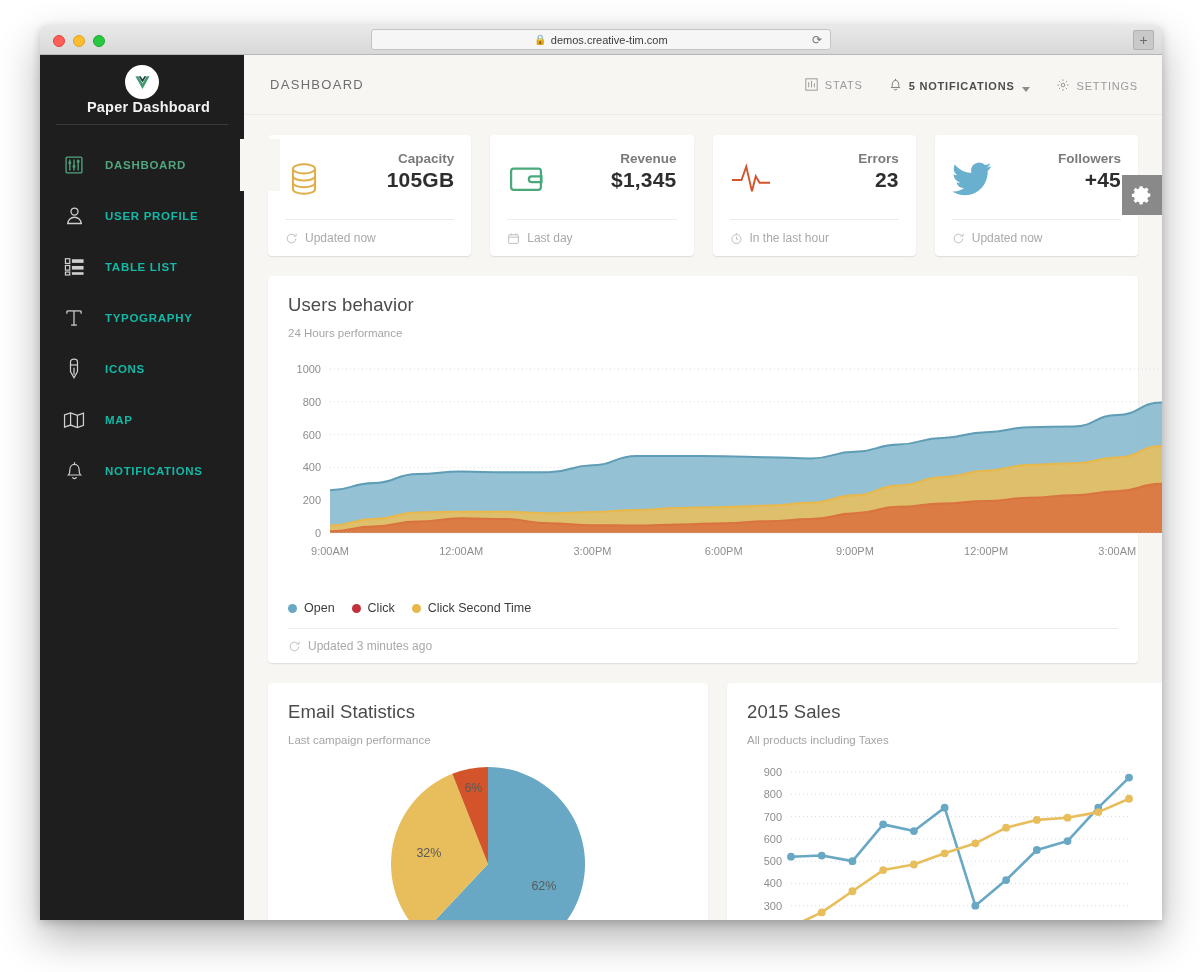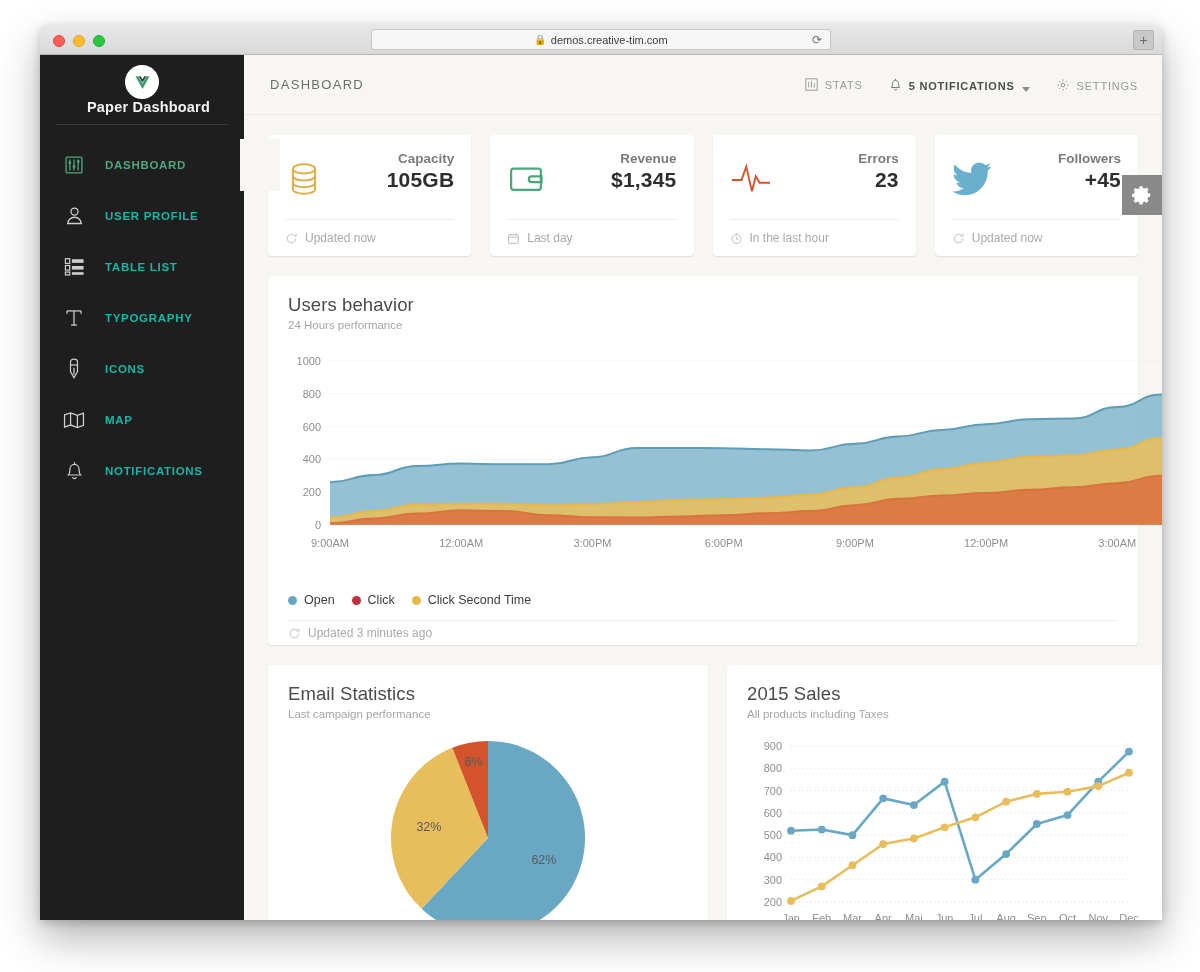--- a/index.html
+++ b/index.html
@@ -180,29 +180,29 @@
   .stat-foot {
     display: flex; align-items: center;
     height: 36px;
     font-size: 12px; color: #a9a9a9;
   }
   .stat-foot .sf-icon { margin-right: 7px; display: flex; }
 
   
   #users-behavior-card { margin-top: 20px; padding: 18px 20px 0 20px; }
   .card-title { font-size: 18.5px; color: #4b4b4b; font-weight: normal; letter-spacing: .1px; }
-  .card-subtitle { font-size: 11.5px; color: #a5a5a5; margin-top: 3px; }
+  .card-subtitle { font-size: 11.5px; color: #a5a5a5; margin-top: 11px; }
 
   .chart-legend { display: flex; align-items: center; gap: 17px; margin-top: 16px; }
   .legend-entry { display: flex; align-items: center; font-size: 12.5px; color: #3c3c3c; }
   .legend-dot { width: 9px; height: 9px; border-radius: 50%; margin-right: 7px; }
   .card-foot {
     border-top: 1px solid #efedea;
     margin-top: 13px;
-    height: 25px;
+    height: 35px;
     display: flex; align-items: center;
     font-size: 12px; color: #a9a9a9;
   }
   .card-foot .sf-icon { margin-right: 7px; display:flex; }
 
   
   #bottom-row { display: flex; gap: 19px; margin-top: 20px; }
   .bottom-card { flex: 1; padding: 18px 20px 10px 20px; }
 
   svg { overflow: visible; }

